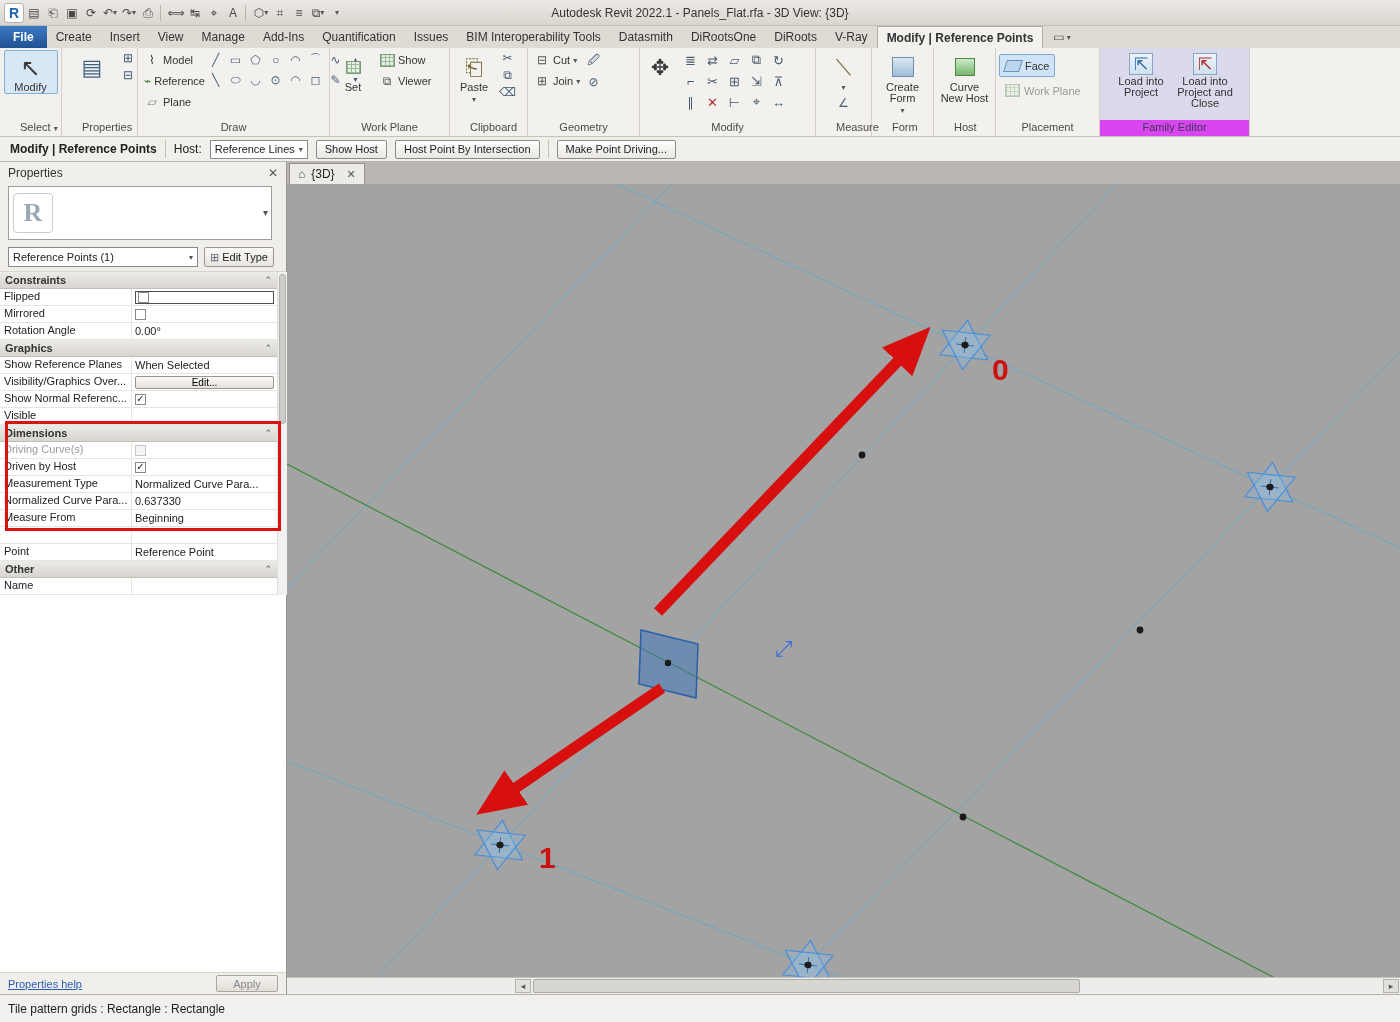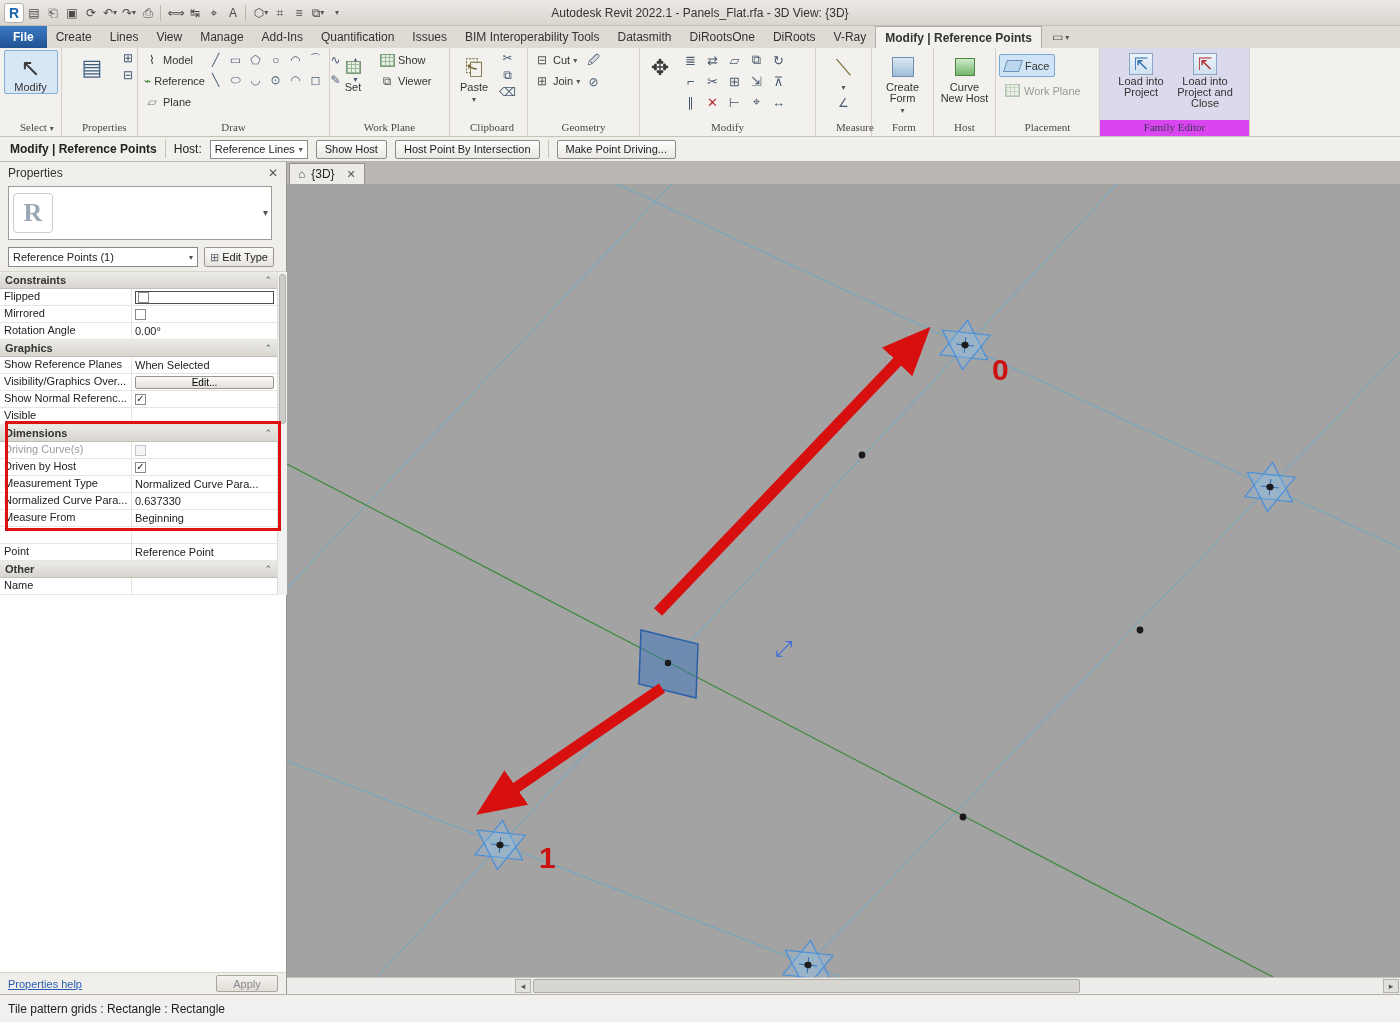--- a/index.html
+++ b/index.html
@@ -18,21 +18,21 @@
   .tabbar{position:absolute;left:0;top:26px;width:1400px;height:22px;background:#dedbd4;display:flex;align-items:stretch;}
   .tab{padding:0 9px;display:flex;align-items:center;font-size:12px;color:#333;white-space:nowrap;cursor:default;}
   .tab.file{background:linear-gradient(#3d7ac2,#1e5293);color:#fff;font-weight:bold;padding:0 13px;}
   .tab.active{background:#f3f1ed;border:1px solid #b2aea5;border-bottom:none;font-weight:bold;}
   .tabbar-extra{display:flex;align-items:center;margin-left:10px;gap:2px;color:#444;}
 
   
   .ribbon{position:absolute;left:0;top:48px;width:1400px;height:89px;background:#f3f1ed;border-bottom:1px solid #c6c2ba;display:flex;}
   .rpanel{display:flex;flex-direction:column;border-right:1px solid #d4d0c8;height:100%;}
   .rcontent{flex:1;display:flex;padding:2px 3px;gap:3px;align-items:flex-start;}
-  .rfooter{height:16px;font-size:11px;color:#4a4a4a;text-align:center;line-height:15px;white-space:nowrap;padding:0 20px;font-family:Liberation Serif, serif;}
+  .rfooter{height:16px;font-size:11px;color:#4a4a4a;text-align:center;line-height:15px;white-space:nowrap;padding:0 20px;}
   .bigbtn{width:54px;display:flex;flex-direction:column;align-items:center;padding-top:2px;gap:1px;font-size:11px;line-height:11px;text-align:center;color:#333;cursor:default;border:1px solid transparent;border-radius:2px;}
   .bigbtn.selected{background:#d8e7f6;border-color:#86aed6;}
   .bicon{width:30px;height:28px;display:flex;align-items:center;justify-content:center;font-size:22px;color:#3f5f82;}
   .smallrow{display:flex;align-items:center;gap:3px;height:20px;font-size:11px;color:#333;white-space:nowrap;padding:0 2px;border:1px solid transparent;border-radius:2px;}
   .sicon{width:16px;height:16px;display:flex;align-items:center;justify-content:center;font-size:12px;color:#3f6c3f;}
   .col{display:flex;flex-direction:column;justify-content:flex-start;gap:1px;}
   .caret{font-size:8px;color:#555;}
   .toolgrid{display:grid;grid-template-columns:repeat(8,19px);grid-auto-rows:19px;gap:1px;}
   .tool{display:flex;align-items:center;justify-content:center;font-size:12px;color:#455a75;border:1px solid transparent;border-radius:2px;}
   .miconsgrid{display:grid;grid-template-columns:repeat(5,21px);grid-auto-rows:20px;gap:1px;}
@@ -141,21 +141,21 @@
     <span class="qicon">
         <span class="caret">▾</span>
       </span>
   </div>
   <div class="apptitle">Autodesk Revit 2022.1 - Panels_Flat.rfa - 3D View: {3D}</div>
 </div>
 
 <div class="tabbar">
   <div class="tab file">File</div>
   <div class="tab">Create</div>
-  <div class="tab">Lines</div>
+  <div class="tab">Insert</div>
   <div class="tab">View</div>
   <div class="tab">Manage</div>
   <div class="tab">Add-Ins</div>
   <div class="tab">Quantification</div>
   <div class="tab">Issues</div>
   <div class="tab">BIM Interoperability Tools</div>
   <div class="tab">Datasmith</div>
   <div class="tab">DiRootsOne</div>
   <div class="tab">DiRoots</div>
   <div class="tab">V-Ray</div>

